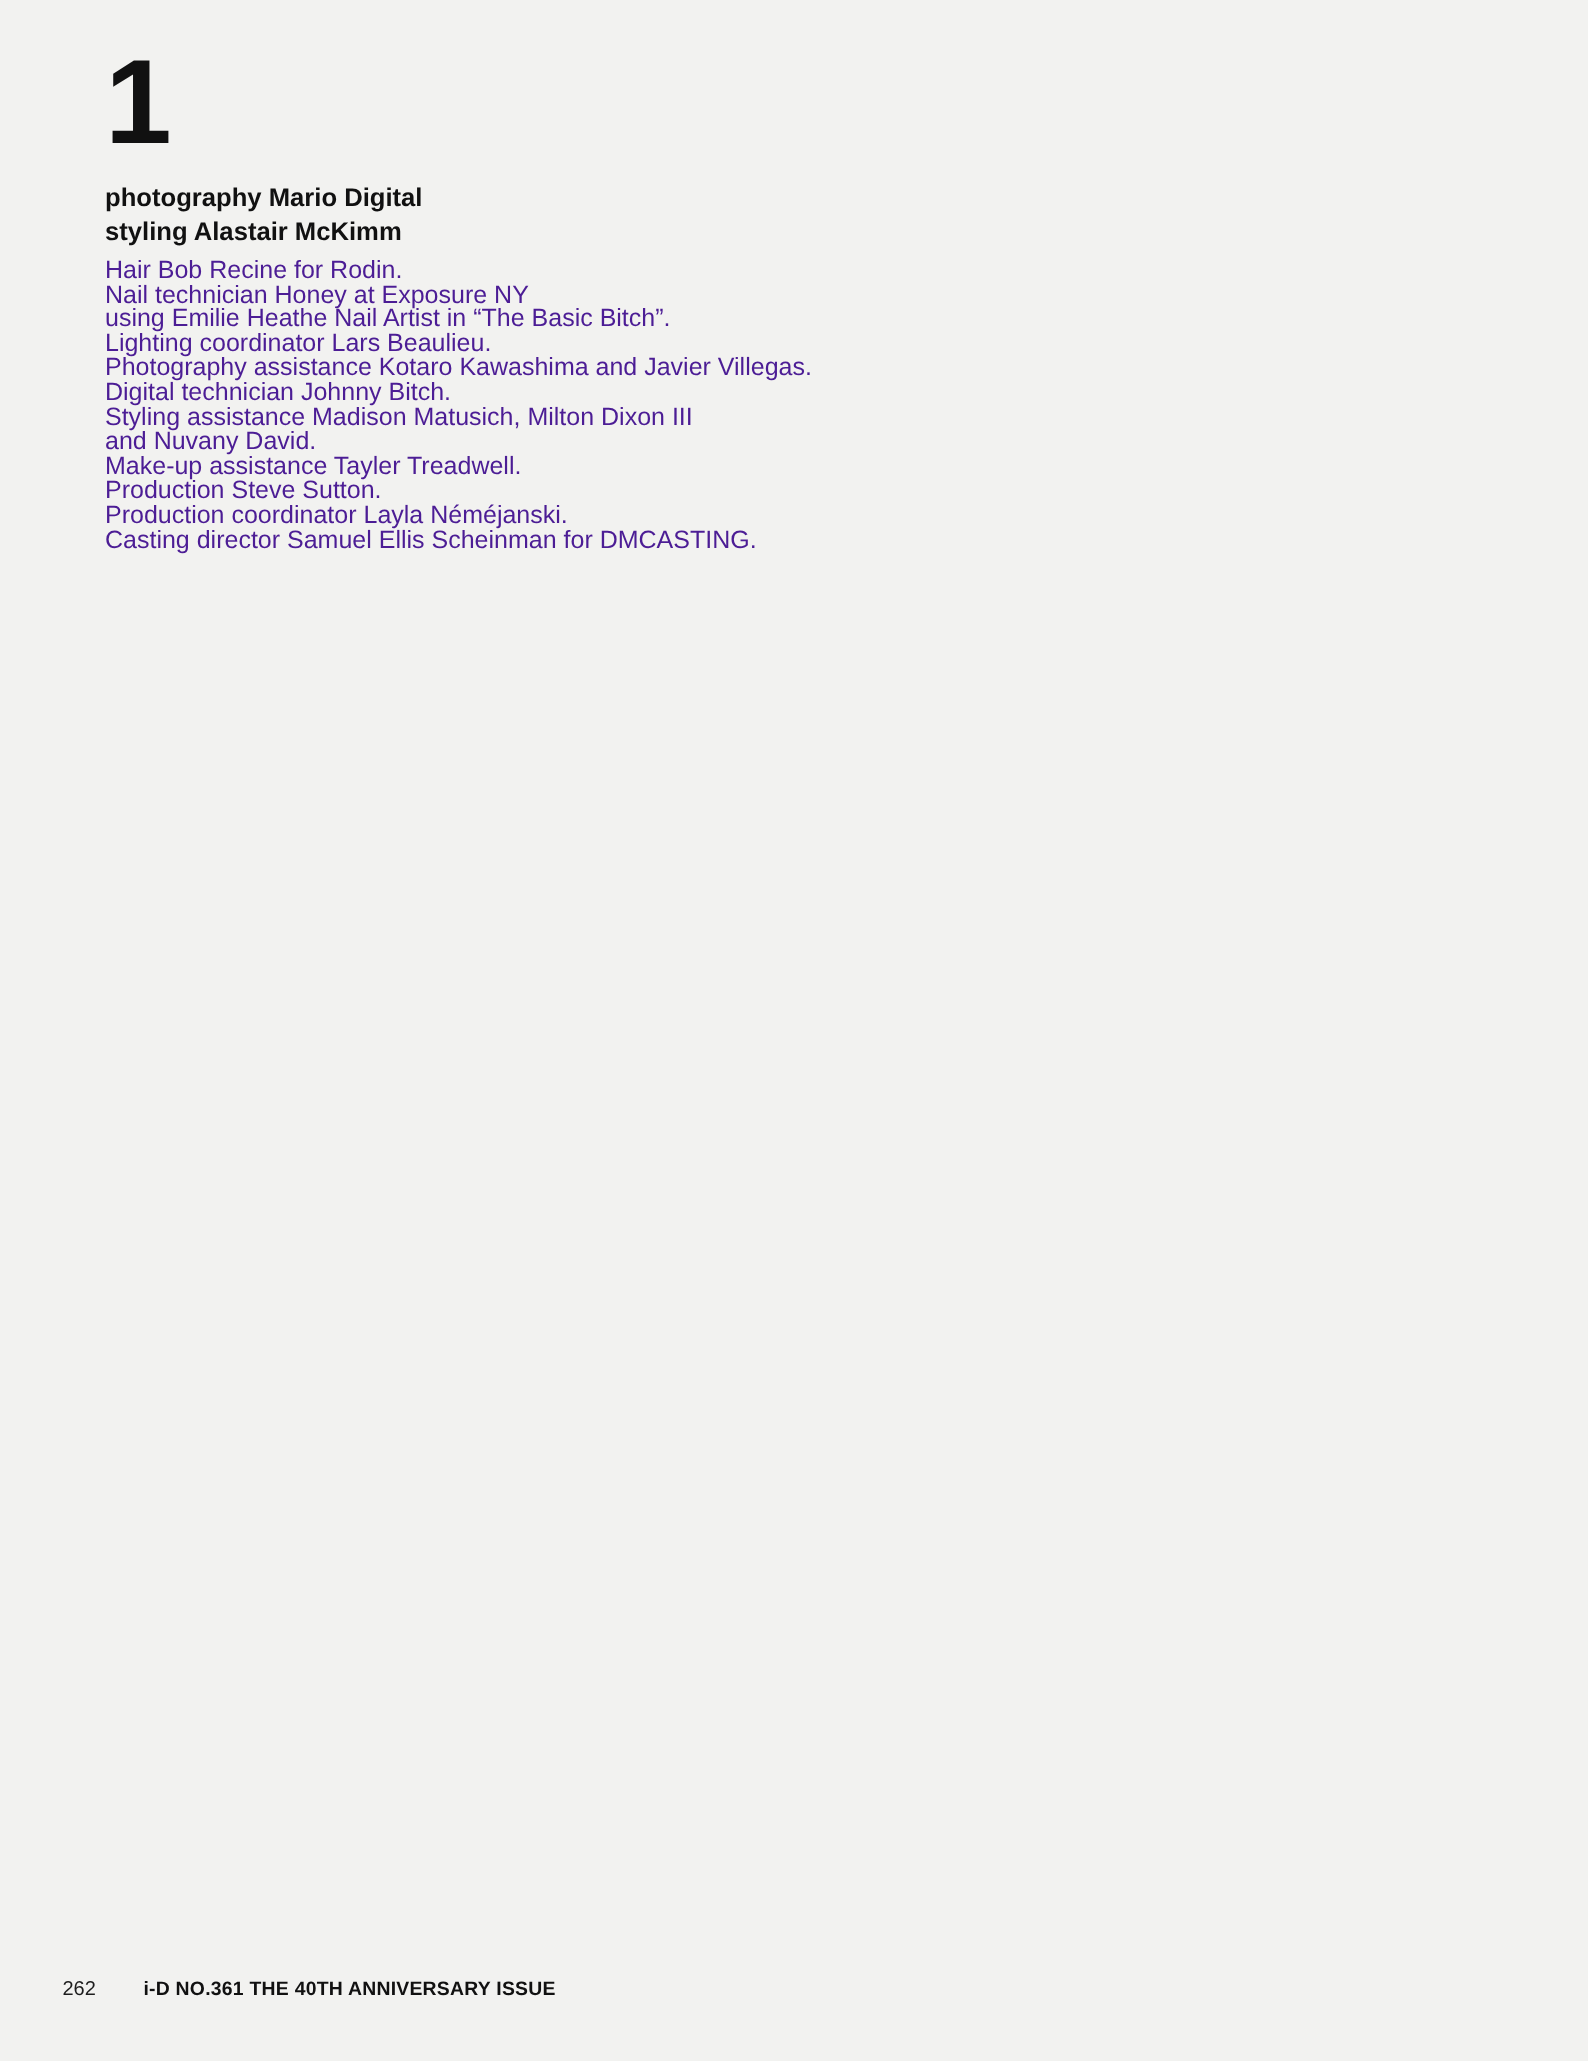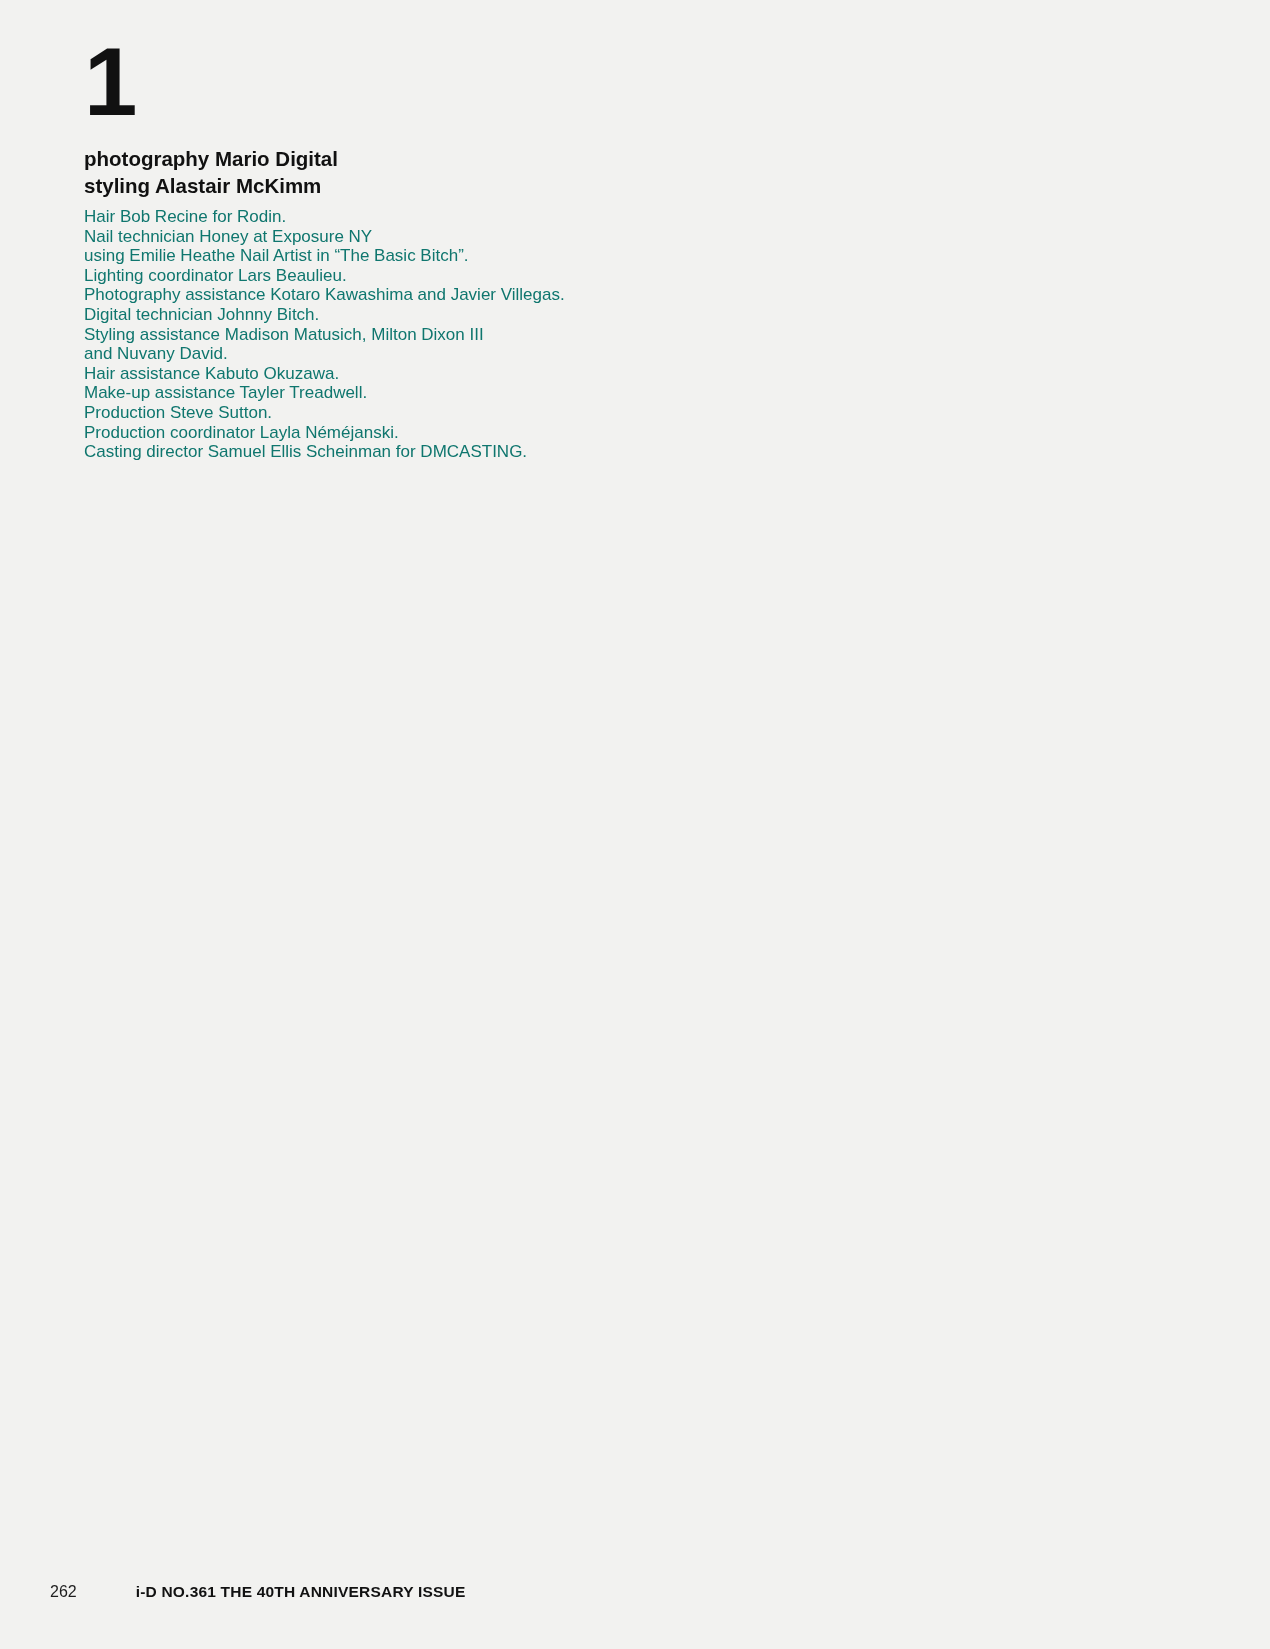--- a/index.html
+++ b/index.html
@@ -43,37 +43,37 @@
   }
   .byline div {
     white-space: nowrap;
   }
   .credits {
     position: absolute;
     left: 84px;
     top: 207px;
     font-family: "Liberation Sans", sans-serif;
     font-weight: normal;
-    font-size: 17px;
+    font-size: 20px;
     line-height: 19.6px;
-    color: #0f766e;
+    color: #4c1d95;
   }
   .credits div {
     white-space: nowrap;
   }
   .credits .spacer {
     height: 19.6px;
   }
   .footer {
     position: absolute;
     left: 50px;
     bottom: 48px;
     display: flex;
     align-items: center;
-    gap: 59px;
+    gap: 38px;
     font-family: "Liberation Sans", sans-serif;
   }
   .footer .folio {
     font-size: 16px;
     font-weight: normal;
     color: #1d1d1d;
   }
   .footer .issue {
     font-size: 15.5px;
     font-weight: bold;
@@ -95,21 +95,20 @@
 
   <div class="credits">
     <div>Hair Bob Recine for Rodin.</div>
     <div>Nail technician Honey at Exposure NY</div>
     <div>using Emilie Heathe Nail Artist in “The Basic Bitch”.</div>
     <div>Lighting coordinator Lars Beaulieu.</div>
     <div>Photography assistance Kotaro Kawashima and Javier Villegas.</div>
     <div>Digital technician Johnny Bitch.</div>
     <div>Styling assistance Madison Matusich, Milton Dixon III</div>
     <div>and Nuvany David.</div>
-    <div>Hair assistance Kabuto Okuzawa.</div>
     <div>Make-up assistance Tayler Treadwell.</div>
     <div>Production Steve Sutton.</div>
     <div>Production coordinator Layla Néméjanski.</div>
     <div>Casting director Samuel Ellis Scheinman for DMCASTING.</div>
     <div class="spacer"></div>
   </div>
 
   <div class="footer">
     <span class="folio">262</span>
     <span class="issue">i-D NO.361 THE 40TH ANNIVERSARY ISSUE</span>

